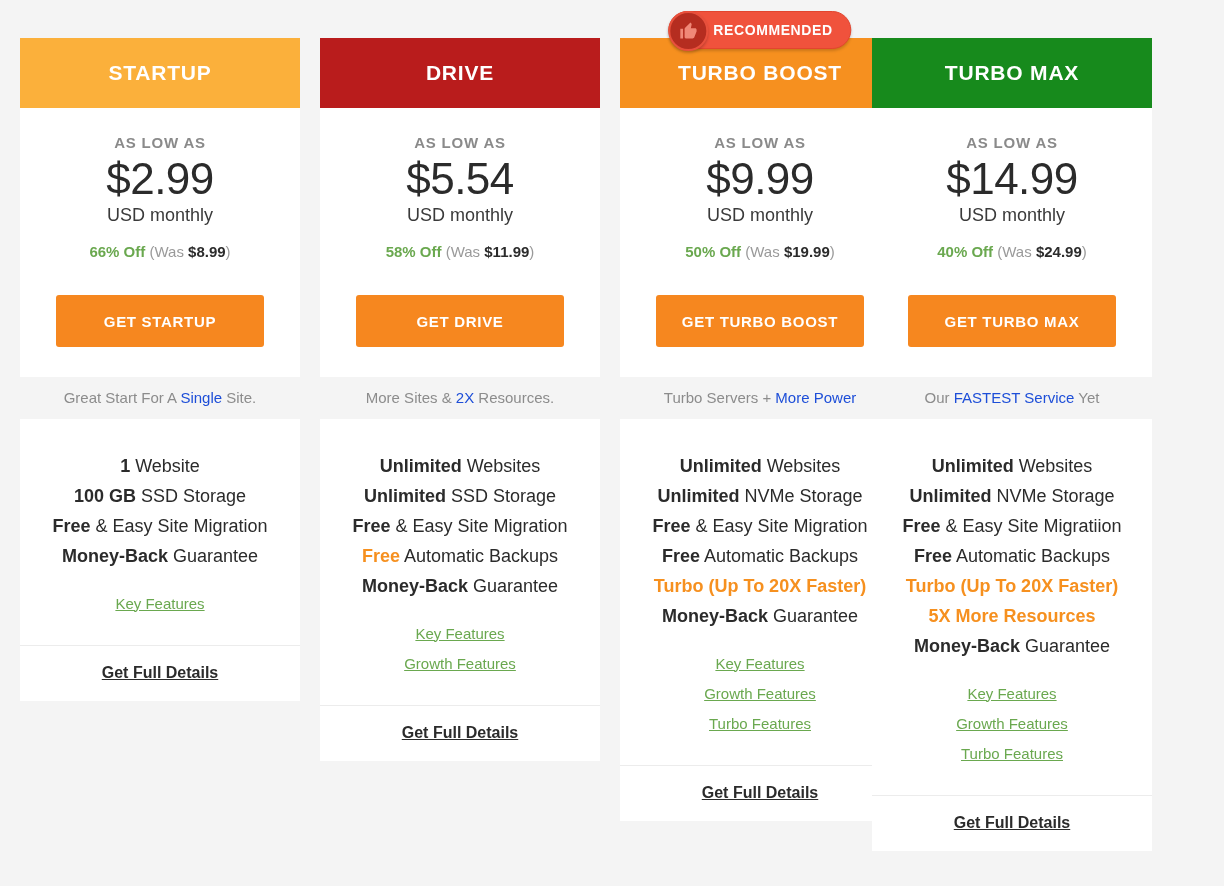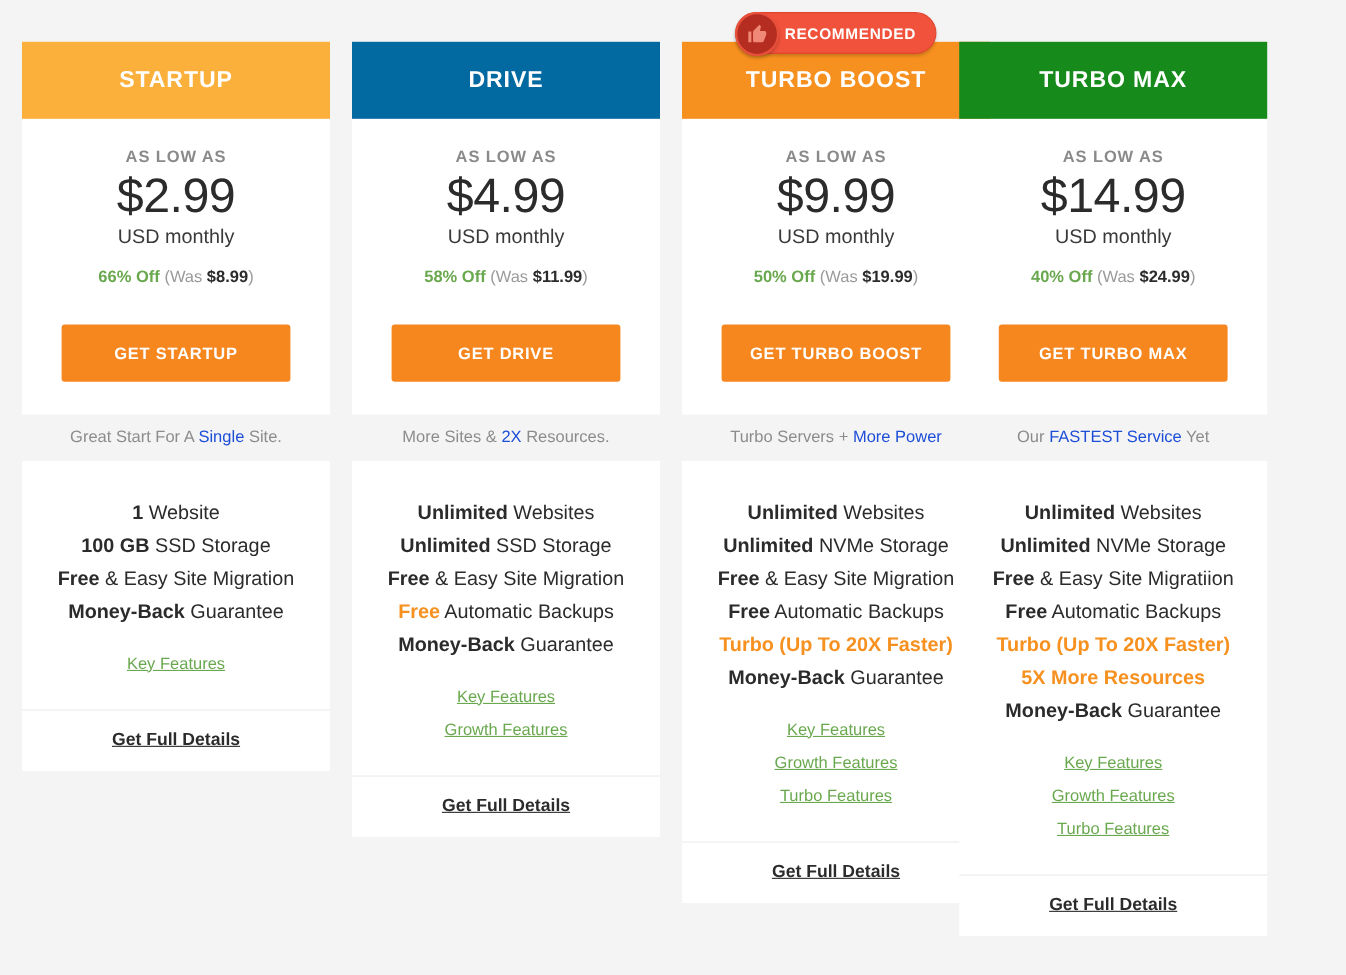--- a/index.html
+++ b/index.html
@@ -231,26 +231,26 @@
         <div class="feature-item"><b>Money-Back</b><span> Guarantee</span></div>
         <div class="feature-links">
           <a class="feature-link">Key Features</a>
         </div>
       </div>
       <div class="details-block">
         <a class="details-link">Get Full Details</a>
       </div>
     </div>
     <div class="plan-column col-1">
-      <div class="plan-header" style="background:#0369a1">
+      <div class="plan-header" style="background:#b91c1c">
         <span>DRIVE</span>
       </div>
       <div class="price-block">
         <div class="as-low-as">AS LOW AS</div>
-        <div class="price-main">$4.99</div>
+        <div class="price-main">$5.54</div>
         <div class="price-period">USD monthly</div>
         <div class="price-discount"><span class="pct">58% Off</span> <span>(Was </span><span class="was-amount">$11.99</span><span>)</span></div>
         <button class="cta-button">GET DRIVE</button>
       </div>
       <div class="plan-tagline">
         <span><span>More Sites &amp; </span><b>2X</b><span> Resources.</span></span>
       </div>
       <div class="features-block">
         <div class="feature-item"><b>Unlimited</b><span> Websites</span></div>
         <div class="feature-item"><b>Unlimited</b><span> SSD Storage</span></div>

